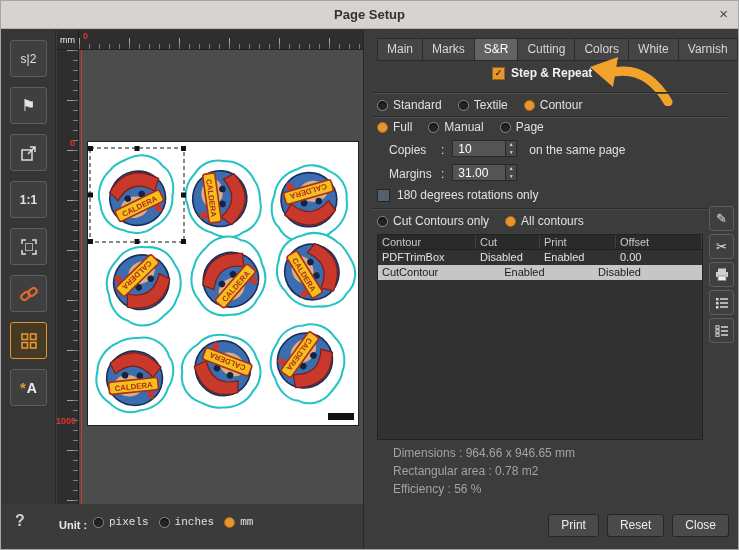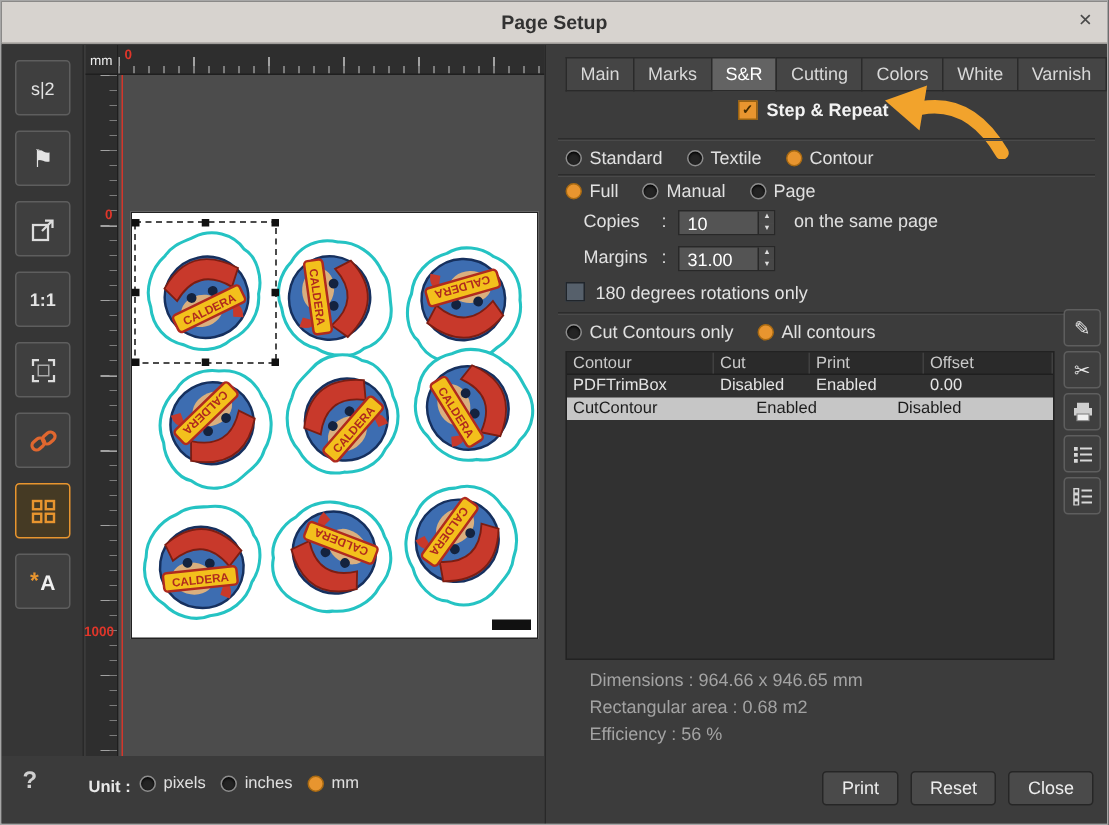--- a/index.html
+++ b/index.html
@@ -40,21 +40,21 @@
   .zeroline{position:absolute;left:2px;top:0;bottom:0;width:1px;background:#d3362b;}
   .page{position:absolute;left:8px;top:91px;width:272px;height:285px;background:#ffffff;border:1px solid #222;}
 
   
   .panel{position:absolute;left:362px;top:29px;right:0;bottom:0;background:#3c3c3c;border-left:1px solid #282828;}
   .tabs{position:absolute;left:13px;top:8px;display:flex;}
   .tab{padding:3px 9px 4px;background:#454545;border:1px solid #2a2a2a;border-right:none;color:#d8d8d8;font-size:12px;white-space:nowrap;}
   .tab:last-child{border-right:1px solid #2a2a2a;}
   .tab.active{background:#636363;color:#fff;}
   .divider{position:absolute;left:8px;right:8px;height:1px;background:#2c2c2c;box-shadow:0 1px 0 #4a4a4a;}
-  .row{position:absolute;left:13px;right:8px;display:flex;align-items:flex-start;}
+  .row{position:absolute;left:13px;right:8px;display:flex;align-items:flex-end;}
 
   .radio{display:inline-flex;align-items:center;gap:5px;margin-right:16px;color:#e0e0e0;font-size:12px;}
   .radio .dot{width:11px;height:11px;border-radius:50%;background:#242424;border:1px solid #8d8d8d;box-shadow:inset 0 1px 2px #000;flex:none;}
   .radio.selected .dot{background:#e8952f;border-color:#a96a12;box-shadow:none;}
 
   .cb{width:13px;height:13px;background:#56606b;border:1px solid #20252b;flex:none;display:inline-flex;align-items:center;justify-content:center;font-size:9px;color:transparent;}
   .cb.checked{background:#e8952f;border-color:#9a6312;color:#452c00;font-weight:bold;}
 
   .srcheck{position:absolute;left:128px;top:36px;display:flex;align-items:center;gap:6px;font-weight:bold;color:#f2f2f2;}
   .arrow-annot{position:absolute;left:224px;top:26px;width:88px;height:50px;pointer-events:none;}
@@ -80,21 +80,21 @@
   .stat{position:absolute;left:29px;color:#a3a3a3;font-size:12px;}
 
   .btnrow{position:absolute;right:9px;top:484px;display:flex;gap:8px;}
   .pbtn{min-width:44px;padding:3px 12px 4px;background:#4a4a4a;border:1px solid #262626;border-radius:3px;color:#ededed;font-size:12px;text-align:center;}
 
   
   .statusbar{position:absolute;left:0;bottom:0;width:362px;height:45px;background:#3b3b3b;}
   .help{position:absolute;left:14px;top:8px;color:#cfcfcf;font-size:16px;font-weight:bold;}
   .unitlabel{position:absolute;left:58px;top:15px;font-size:11px;font-weight:bold;color:#e8e8e8;}
   .unitradios{position:absolute;left:92px;top:12px;display:flex;align-items:center;}
-  .unitradios .radio{font-size:11px;margin-right:10px;}
+  .unitradios .radio{font-size:11px;margin-right:10px;font-family:Liberation Mono, monospace;}
 </style>
 </head>
 <body>
 
 <div class="window">
 
   <div class="titlebar">
     <span>Page Setup</span>
     <span class="close">×</span>
   </div>
@@ -373,21 +373,21 @@
           </g>
           <g fill="none" stroke="#d8d8d8" stroke-width="1">
             <rect x="1" y="0.8" width="3" height="3"></rect>
             <rect x="1" y="4.8" width="3" height="3"></rect>
             <rect x="1" y="8.8" width="3" height="3"></rect>
           </g>
         </svg>
     </div>
 
     <div class="stat" style="top:416px">Dimensions : 964.66 x 946.65 mm</div>
-    <div class="stat" style="top:434px">Rectangular area : 0.68 m2</div>
+    <div class="stat" style="top:434px">Rectangular area : 0.78 m2</div>
     <div class="stat" style="top:452px">Efficiency : 56 %</div>
 
     <div class="btnrow">
       <div class="pbtn">Print</div>
       <div class="pbtn">Reset</div>
       <div class="pbtn">Close</div>
     </div>
   </div>
 
   <div class="statusbar">

